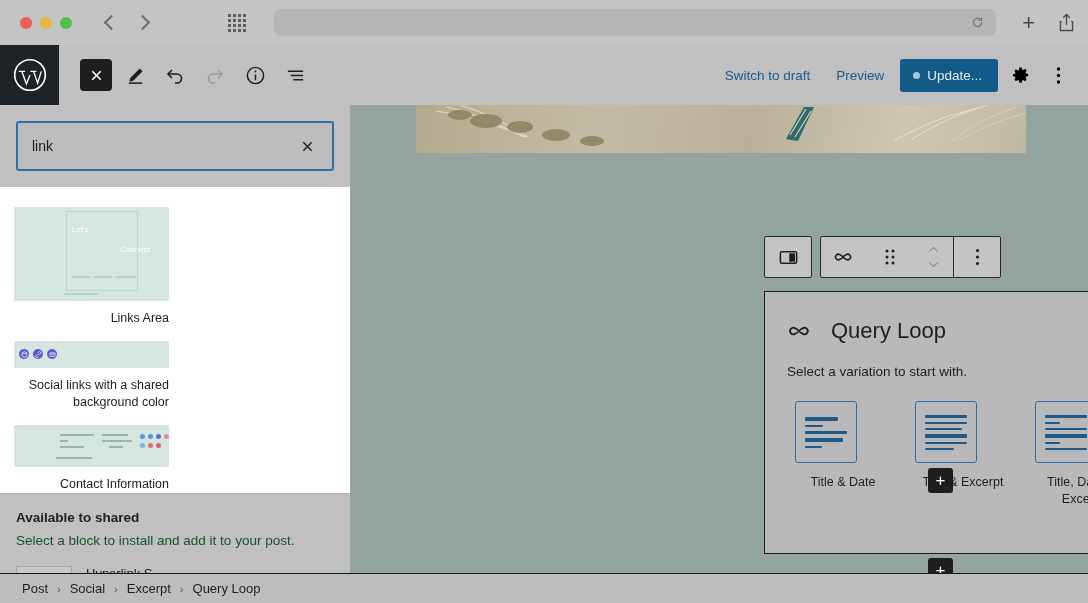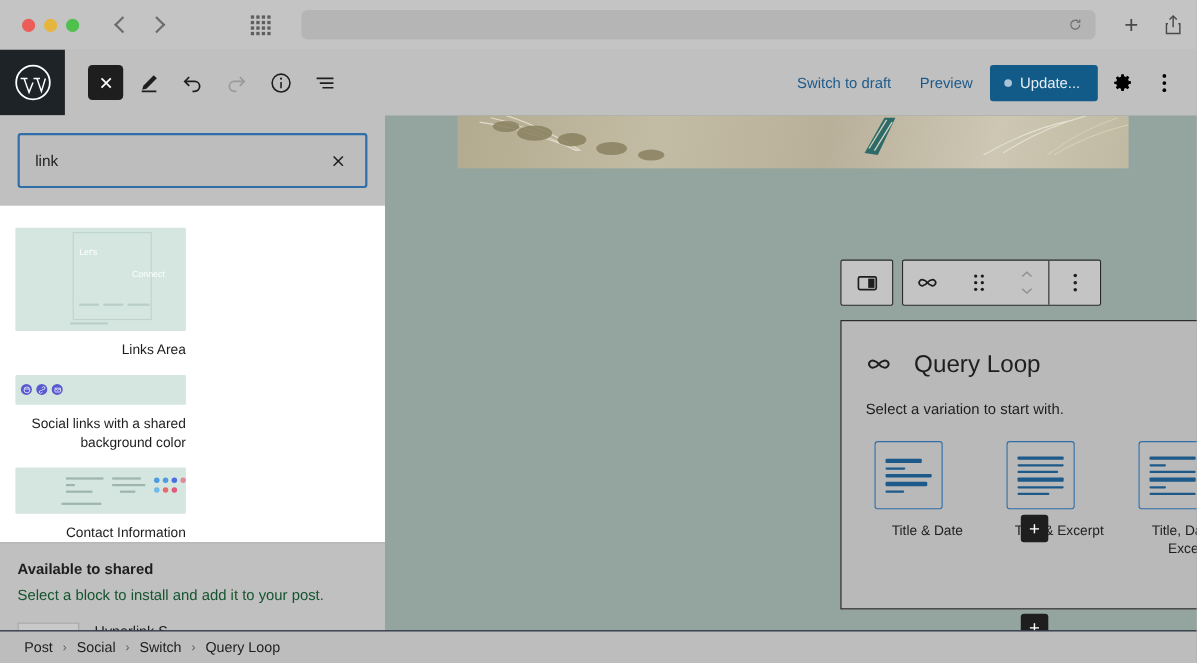--- a/index.html
+++ b/index.html
@@ -492,18 +492,18 @@
       <div class="add-btn" style="left:578px; top:363px;">+</div>
       <div class="add-btn" style="left:578px; top:453px;">+</div>
     </div>
   </div>
 
   <div class="breadcrumb">
     <span class="crumb">Post</span>
     <span class="crumb-sep">›</span>
     <span class="crumb">Social</span>
     <span class="crumb-sep">›</span>
-    <span class="crumb">Switch</span>
+    <span class="crumb">Excerpt</span>
     <span class="crumb-sep">›</span>
     <span class="crumb">Query Loop</span>
   </div>
 
 </div>
 
 </body></html>

